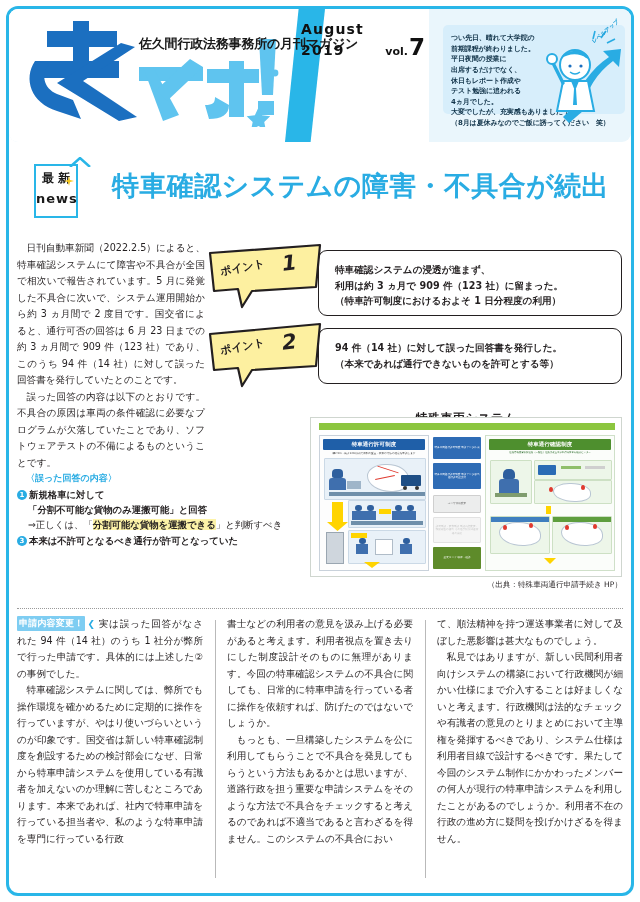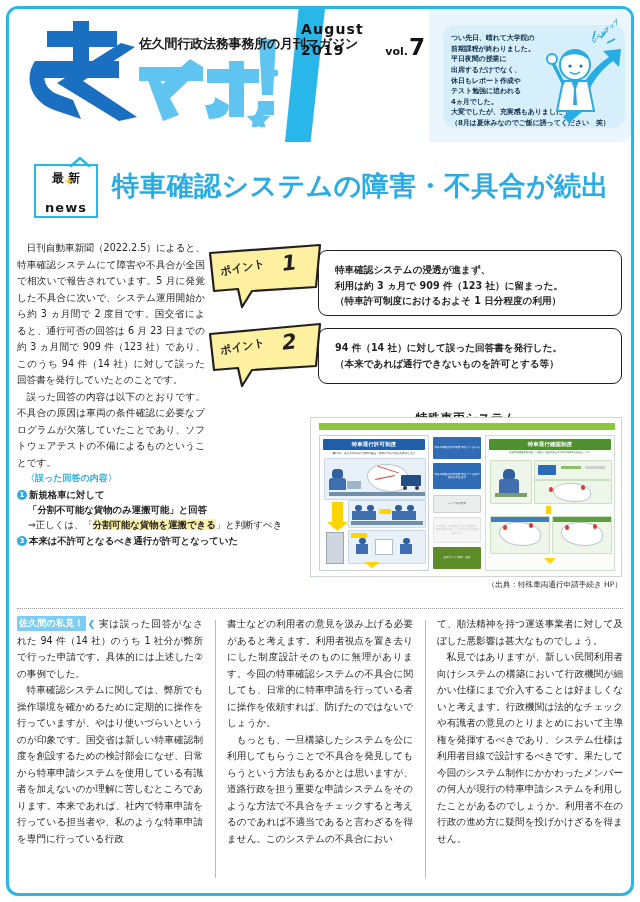--- a/index.html
+++ b/index.html
@@ -57,50 +57,50 @@
 
   
   .hdr-accent{
     position:absolute;left:276px;top:0;width:40px;height:133px;
     background:#29b6e8;
     clip-path:polygon(34% 0,100% 0,64% 100%,0 100%);
   }
 
   
   .msg-box{
-    position:absolute;left:434px;top:16px;width:182px;height:103px;
-    background:#d7eefb;border-radius:12px;
+    position:absolute;left:434px;top:16px;width:182px;height:89px;
+    background:#d7eefb;border-radius:5px;
   }
   .msg-text{
     position:absolute;left:8px;top:8px;width:116px;
     font-size:7px;line-height:1.52;font-weight:bold;color:#12344a;
     letter-spacing:-0.1px;
   }
   .msg-text div{white-space:nowrap;}
   .levelup{
     position:absolute;left:146px;top:3px;
     font-size:5.4px;font-weight:bold;color:#1b9fd8;
     transform:rotate(-40deg);white-space:nowrap;
   }
 
   
   .headline-row{
     position:absolute;left:22px;top:160px;width:600px;height:62px;
   }
   .news-badge{
-    position:absolute;left:12px;top:4px;width:64px;height:54px;
+    position:absolute;left:12px;top:4px;width:44px;height:54px;
     border:2.5px solid #29b6e8;box-sizing:border-box;background:#fff;
     text-align:center;
   }
   .news-badge .jp{
     font-size:12px;font-weight:bold;color:#1a1a1a;margin-top:6px;line-height:1;
     letter-spacing:4px;padding-left:4px;
   }
   .news-badge .en{
-    font-size:13px;font-weight:bold;color:#1a1a1a;line-height:1;margin-top:17px;
+    font-size:13px;font-weight:bold;color:#1a1a1a;line-height:1;margin-top:8px;
     letter-spacing:1px;
   }
   .badge-star{
     position:absolute;left:28px;top:10px;width:10px;height:10px;
   }
   .badge-tail{
     position:absolute;left:33px;top:-9px;width:22px;height:10px;
   }
   .headline-title{
     position:absolute;left:90px;top:8px;
@@ -469,21 +469,21 @@
     <div class="diagram-src">（出典：特殊車両通行申請手続き HP）</div>
   </div>
 
   <div class="dots"></div>
 
   <div class="bottom">
     <div class="vrule" id="vr1"></div>
     <div class="vrule" id="vr2"></div>
 
     <div class="bcol" id="bcol1">
-      <p class="noind"><span class="shiken-tag">佐久間の私見！</span><span class="shiken-mark">❮</span><span>実は誤った回答がなされた 94 件（14 社）のうち 1 社分が弊所で行った申請です。具体的には上述した②の事例でした。</span></p>
+      <p class="noind"><span class="shiken-tag">申請内容変更！</span><span class="shiken-mark">❮</span><span>実は誤った回答がなされた 94 件（14 社）のうち 1 社分が弊所で行った申請です。具体的には上述した②の事例でした。</span></p>
       <p>特車確認システムに関しては、弊所でも操作環境を確かめるために定期的に操作を行っていますが、やはり使いづらいというのが印象です。国交省は新しい特車確認制度を創設するための検討部会になぜ、日常から特車申請システムを使用している有識者を加えないのか理解に苦しむところであります。本来であれば、社内で特車申請を行っている担当者や、私のような特車申請を専門に行っている行政</p>
     </div>
 
     <div class="bcol" id="bcol2">
       <p class="noind">書士などの利用者の意見を汲み上げる必要があると考えます。利用者視点を置き去りにした制度設計そのものに無理があります。今回の特車確認システムの不具合に関しても、日常的に特車申請を行っている者に操作を依頼すれば、防げたのではないでしょうか。</p>
       <p>もっとも、一旦構築したシステムを公に利用してもらうことで不具合を発見してもらうという方法もあるかとは思いますが、道路行政を担う重要な申請システムをそのような方法で不具合をチェックすると考えるのであれば不適当であると言わざるを得ません。このシステムの不具合におい</p>
     </div>
 
     <div class="bcol" id="bcol3">
       <p class="noind">て、順法精神を持つ運送事業者に対して及ぼした悪影響は甚大なものでしょう。</p>

